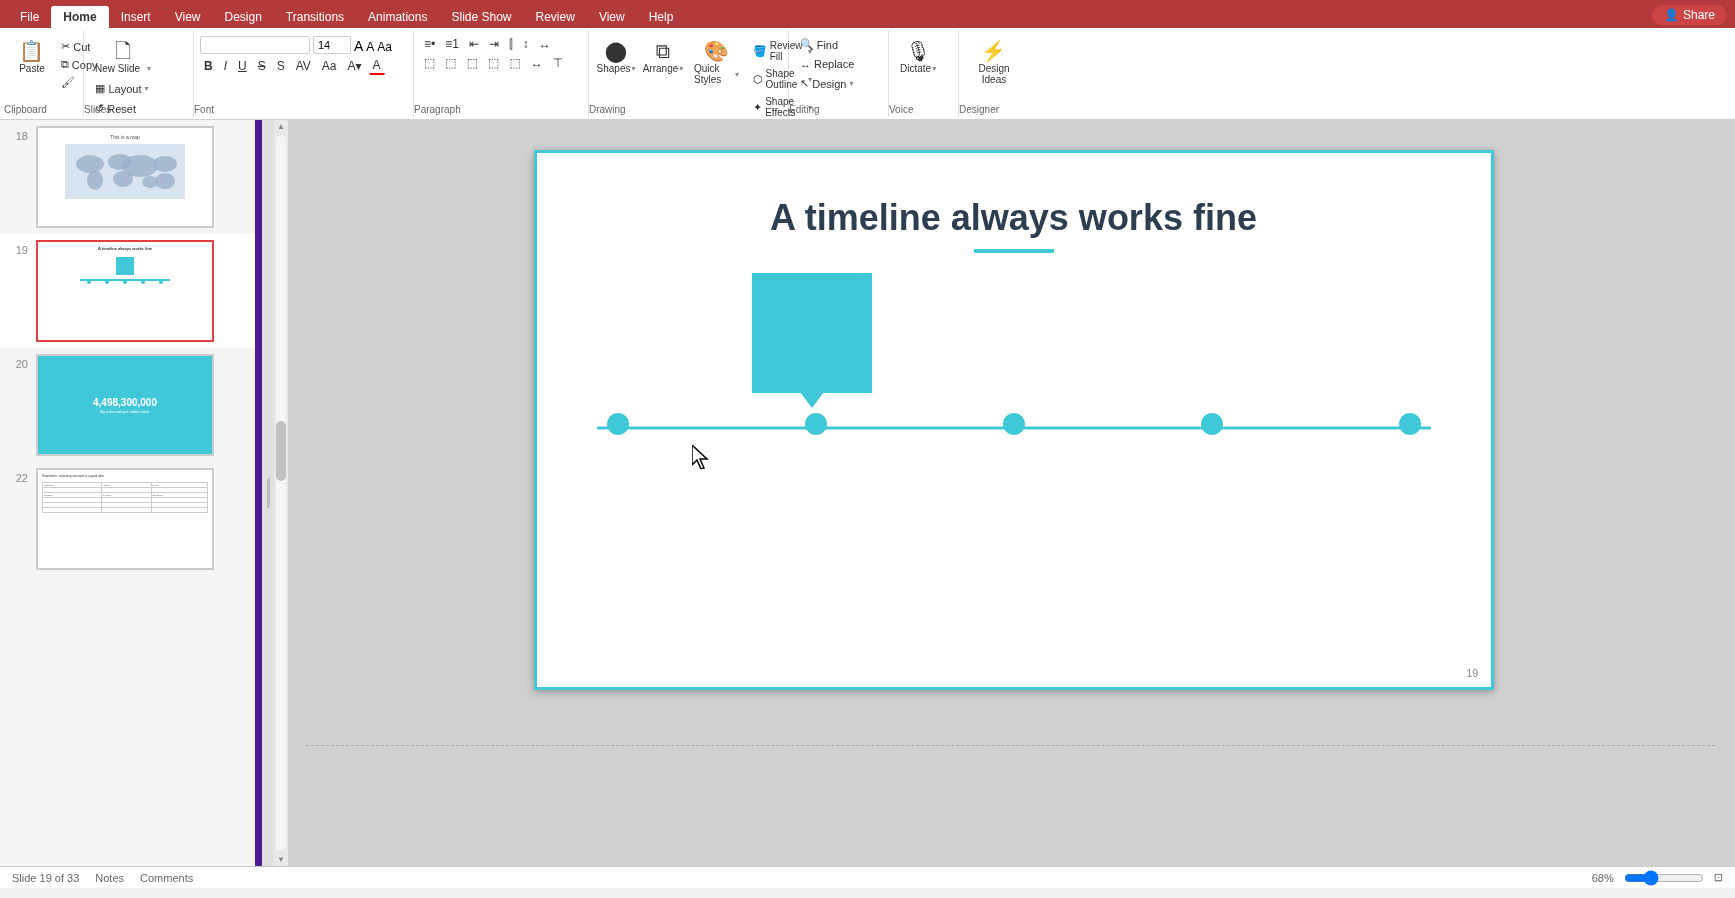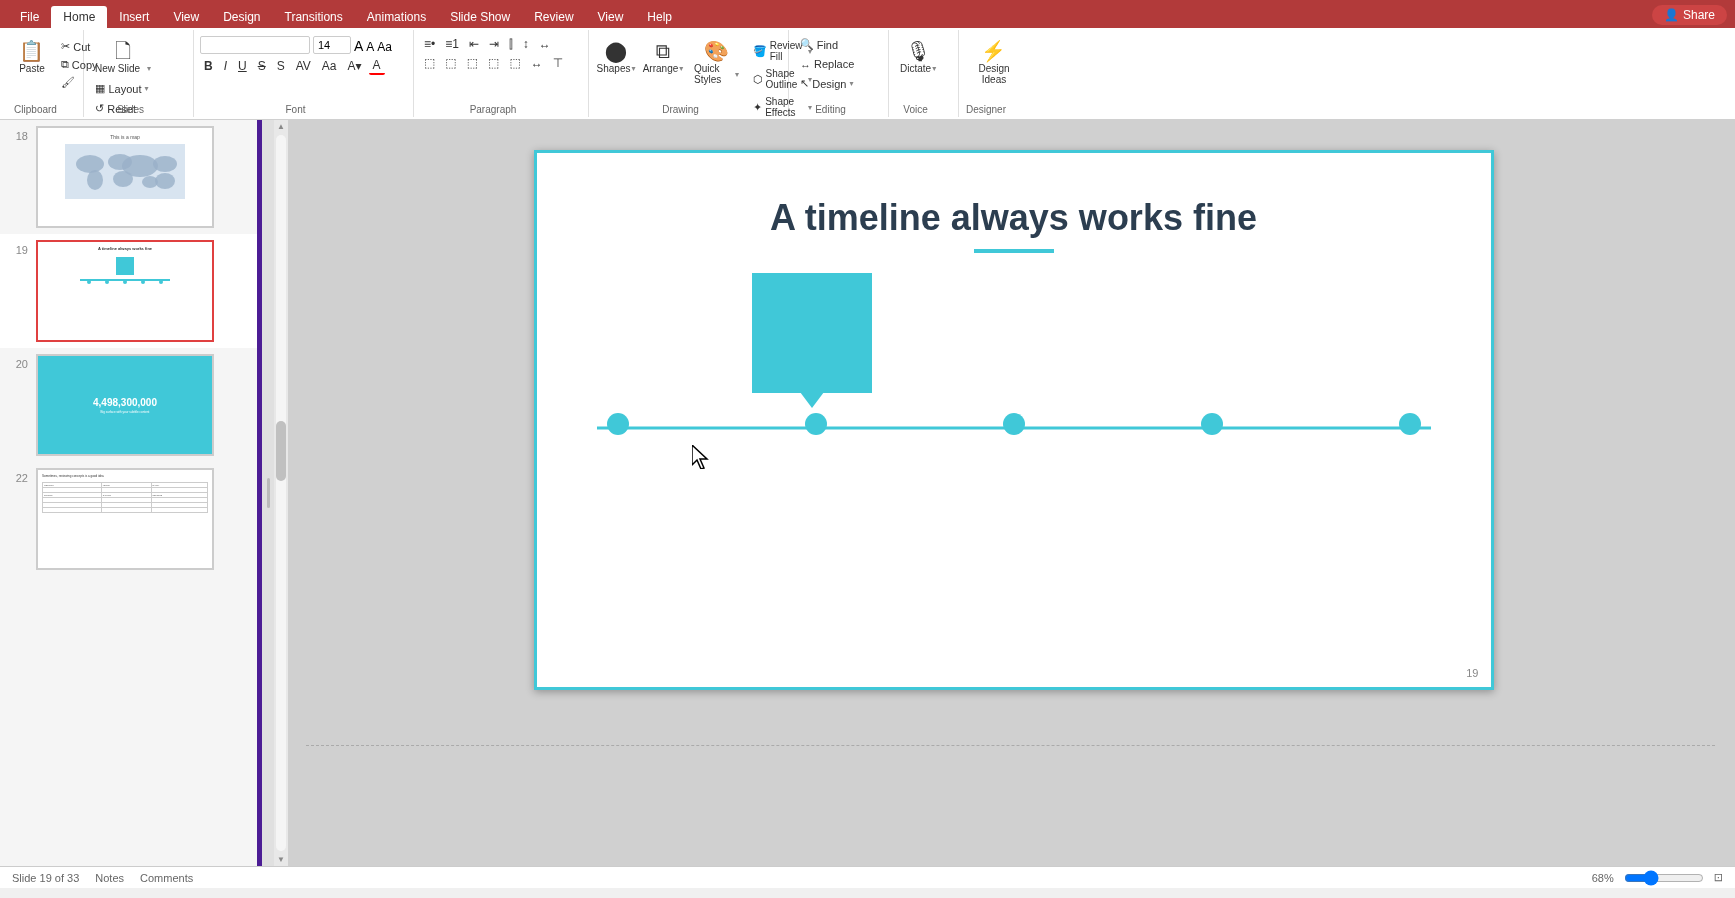--- a/index.html
+++ b/index.html
@@ -16,21 +16,21 @@
     .ribbon-tab {
       padding: 4px 12px;
       font-size: 12px;
       color: white;
       cursor: pointer;
       border-radius: 3px 3px 0 0;
     }
     .ribbon-tab.active {
       background: #fff;
       color: #333;
-      font-weight: 400;
+      font-weight: 700;
     }
 
     
     .ribbon {
       background: #fff;
       border-bottom: 1px solid #d0d0d0;
       display: flex;
       align-items: stretch;
       padding: 2px 4px;
       height: 92px;
@@ -43,21 +43,20 @@
       border-right: 1px solid #e0e0e0;
       position: relative;
     }
     .ribbon-group:last-child { border-right: none; }
     .ribbon-group-label {
       font-size: 10px;
       color: #666;
       position: absolute;
       bottom: 2px;
       left: 0; right: 16px;
-      text-align: center;
     }
     .ribbon-group-content {
       display: flex;
       align-items: flex-start;
       flex: 1;
       gap: 2px;
     }
     .ribbon-btn {
       display: flex;
       flex-direction: column;
@@ -112,21 +111,21 @@
     
     .main-area {
       display: flex;
       height: calc(100vh - 152px);
     }
 
     
     .slide-panel {
       width: 262px;
       background: #f5f5f5;
-      border-right: 5px solid #4c1d95;
+      border-right: 7px solid #4c1d95;
       overflow-y: auto;
       overflow-x: hidden;
       position: relative;
     }
     .slide-panel::-webkit-scrollbar { width: 8px; }
     .slide-panel::-webkit-scrollbar-thumb { background: #bbb; border-radius: 4px; }
 
     .slide-item {
       display: flex;
       align-items: flex-start;

